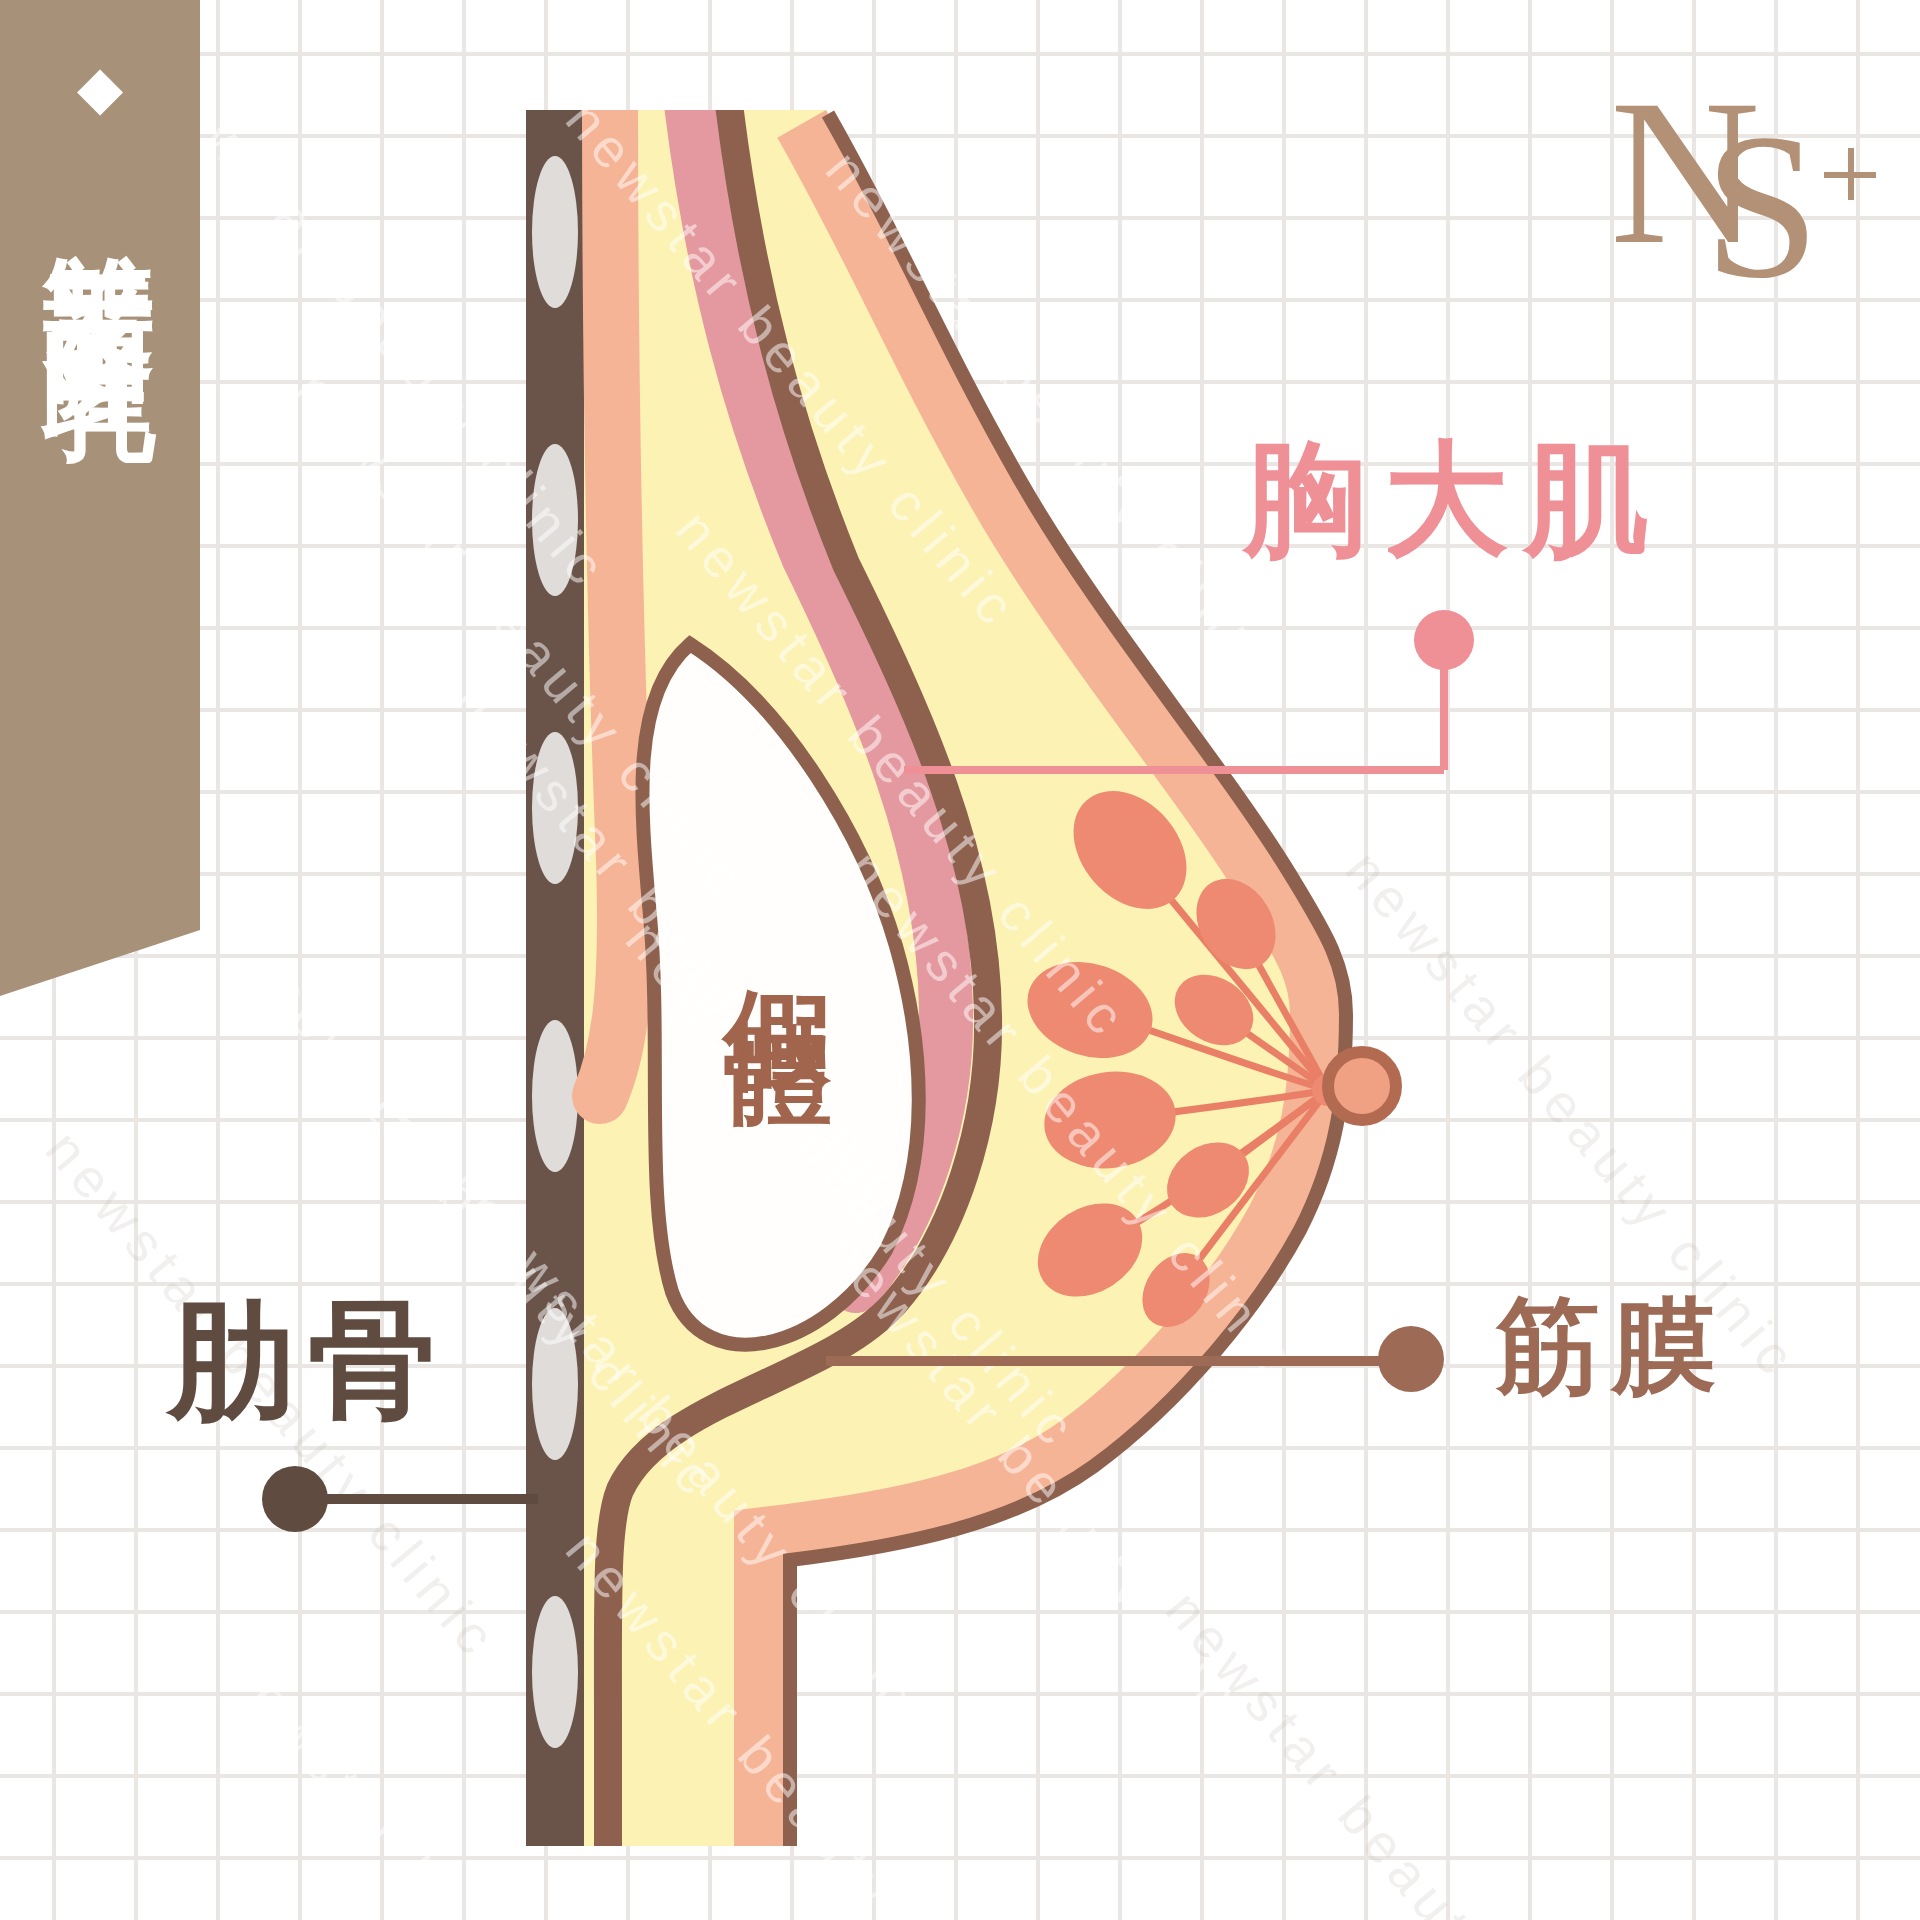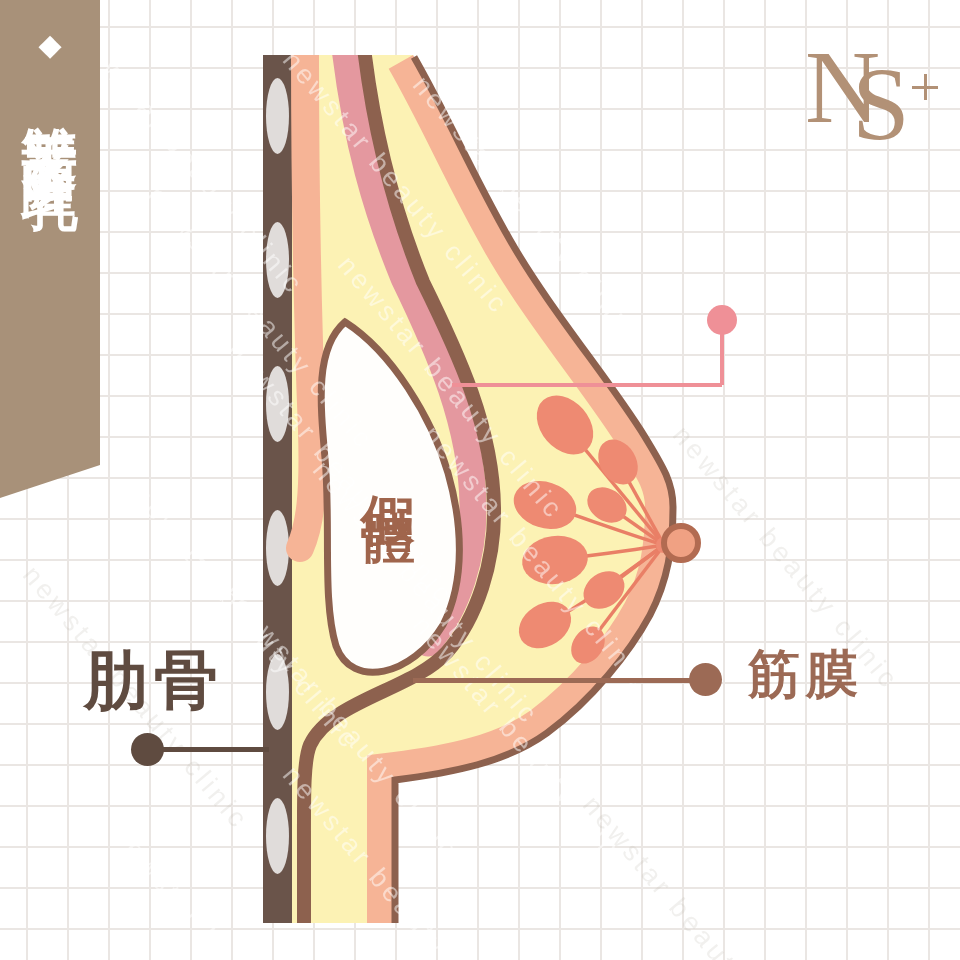--- a/index.html
+++ b/index.html
@@ -206,20 +206,21 @@
     <span class="diamond">◆</span>
     <span class="vtitle">雙平面隆乳</span>
   </div>
 
   <div class="logo">
     <span class="n">N</span>
     <span class="s">S</span>
     <span class="sparkle"></span>
   </div>
 
+  <div class="label lbl-pectoral">胸大肌</div>
   <div class="dot dot-pectoral"></div>
   <div class="leader lead-pec-v"></div>
   <div class="leader lead-pec-h"></div>
 
   <div class="label lbl-fascia">筋膜</div>
   <div class="dot dot-fascia"></div>
   <div class="leader lead-fascia"></div>
 
   <div class="label lbl-rib">肋骨</div>
   <div class="dot dot-rib"></div>

